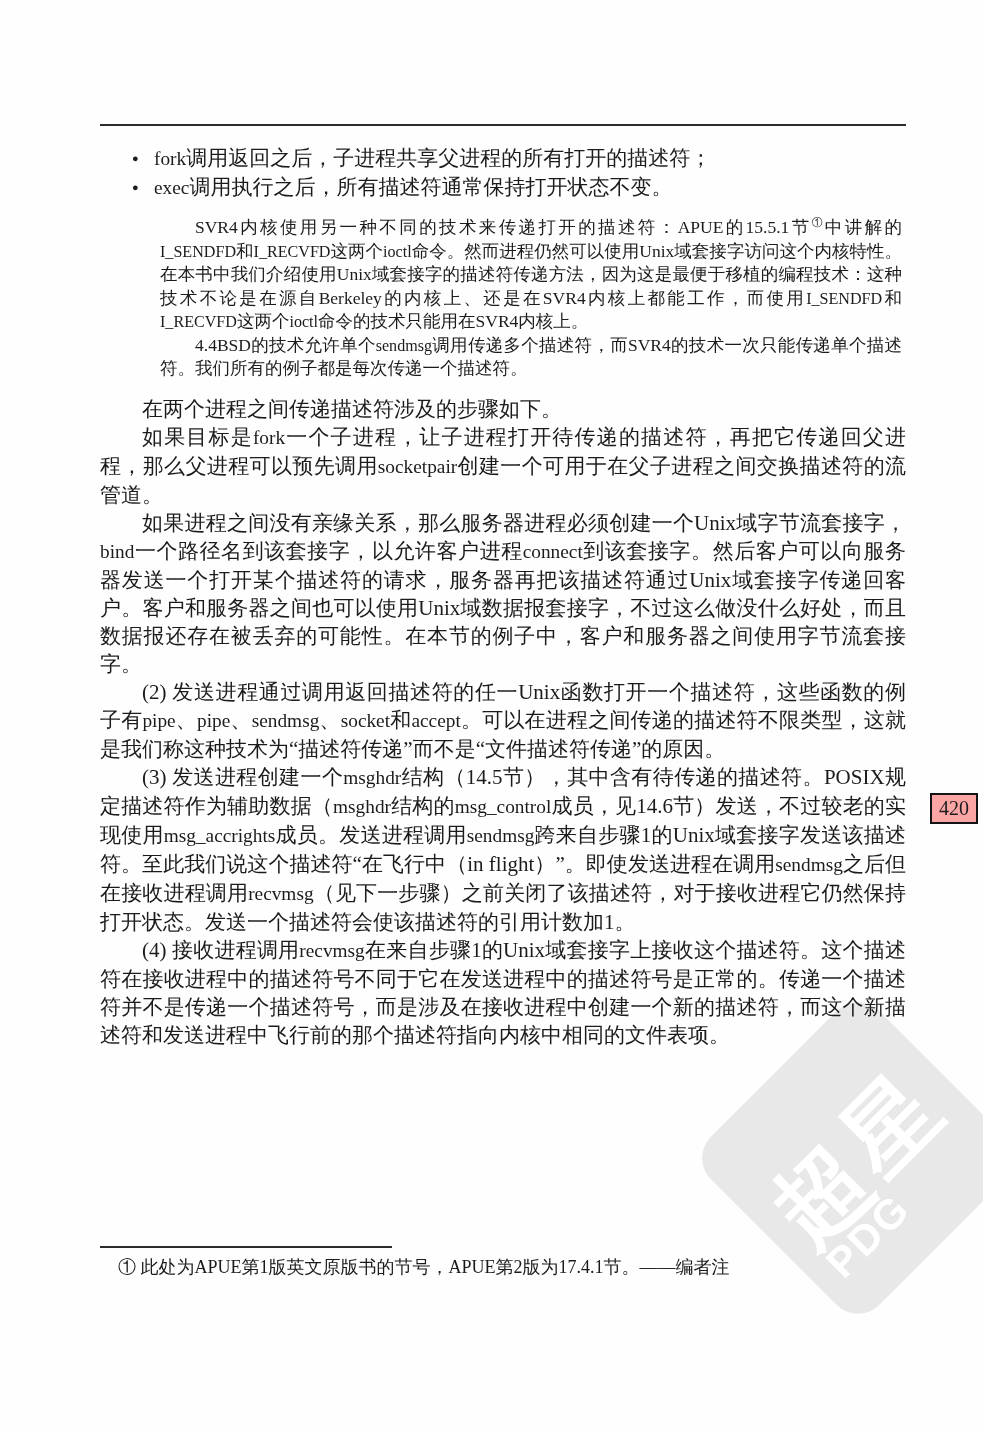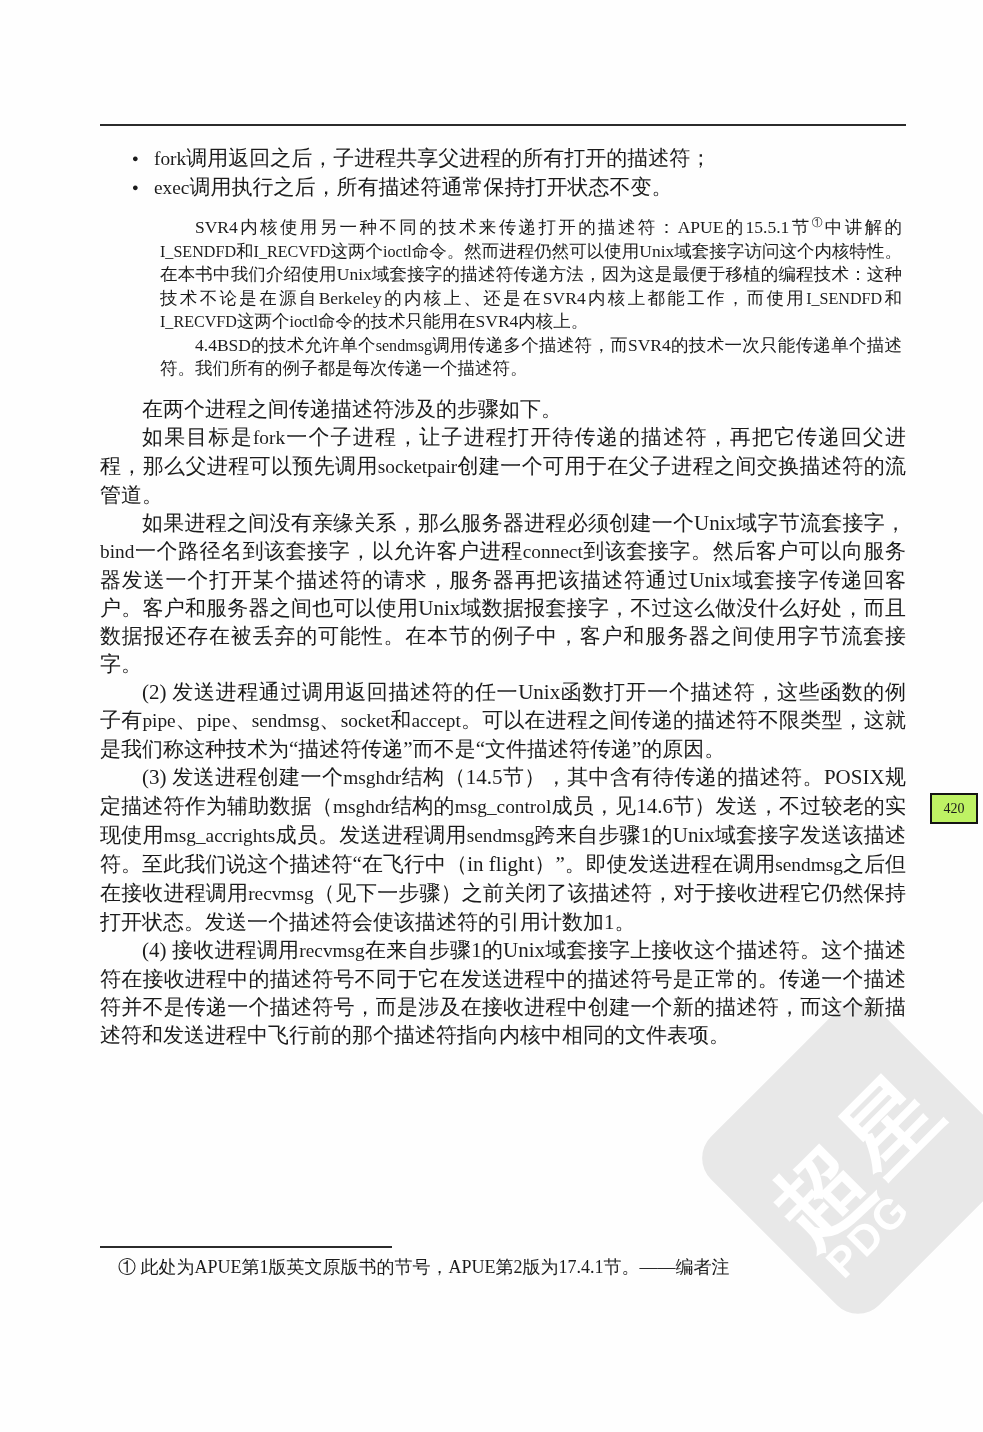--- a/index.html
+++ b/index.html
@@ -28,21 +28,21 @@
   .btext{flex:1;}
   .note{margin:14px 4px 14px 60px;font-size:17.5px;line-height:23.5px;}
   .npara{margin:0;text-indent:2em;}
   .mono{font-family:Liberation Serif, serif;font-size:0.92em;margin-top:25px;}
   .sup{vertical-align:super;font-size:0.62em;line-height:0;}
   .fn-rule{position:absolute;left:100px;top:1246px;width:292px;height:2px;background:#2b2b2b;z-index:2;}
   .footnote{position:absolute;left:118px;top:1256px;width:780px;font-size:18px;line-height:22px;z-index:2;}
   .margin-marker{
     position:absolute;left:930px;top:793px;width:44px;height:27px;
     border:2px solid #141414;display:flex;align-items:center;justify-content:center;
-    font-size:14px;background:#bef264;z-index:3;
+    font-size:20px;background:#fca5a5;z-index:3;
   }
   .watermark{
     position:absolute;left:739px;top:1039px;width:238px;height:238px;
     background:#e8e8e8;border-radius:30px;transform:rotate(45deg);z-index:1;
   }
   .wm-glyphs{
     position:absolute;left:50%;top:50%;
     transform:translate(-50%,-50%) rotate(-90deg);
     font-size:92px;font-weight:bold;color:#ffffff;white-space:nowrap;
     font-family:"Liberation Serif","DejaVu Serif",serif;letter-spacing:6px;

